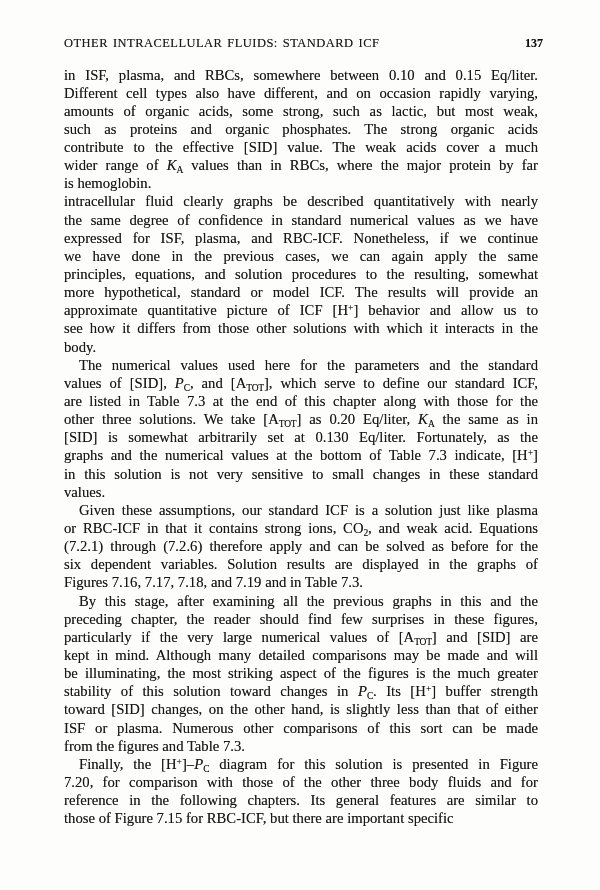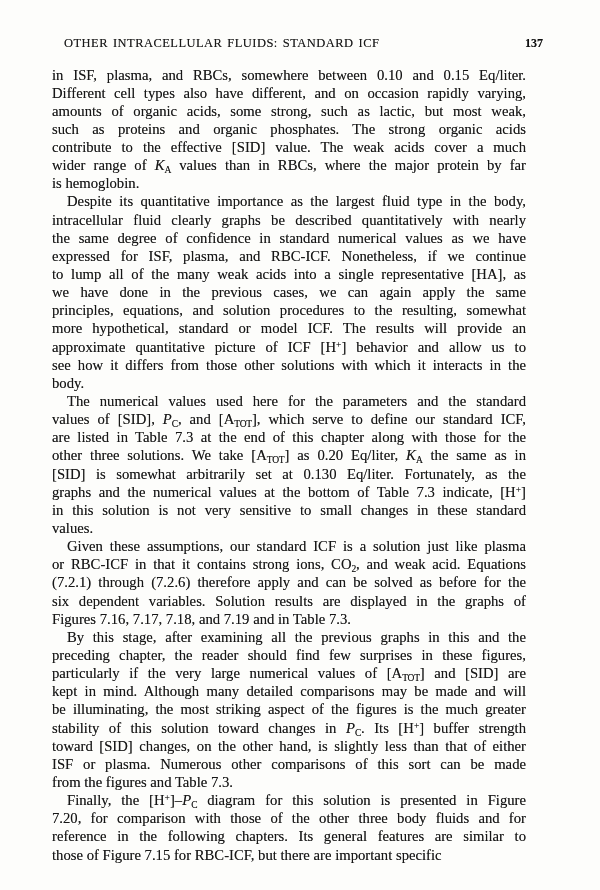--- a/index.html
+++ b/index.html
@@ -34,21 +34,21 @@
   }
   .page-number {
     font-size: 12px;
     font-weight: bold;
     color: #111;
     text-shadow: 0 0 0.4px rgba(20,20,20,0.5);
   }
   .body-text {
     position: absolute;
     top: 65.5px;
-    left: 52px;
+    left: 64px;
     width: 474px;
     font-size: 14.7px;
     line-height: 18.15px;
     color: #171717;
     text-shadow: 0 0 0.45px rgba(25,25,25,0.55);
   }
   .line {
     text-align: justify;
     text-align-last: justify;
     height: 18.15px;
@@ -85,25 +85,23 @@
     <span class="page-number">137</span>
   </div>
   <div class="body-text">
       <div class="line">in ISF, plasma, and RBCs, somewhere between 0.10 and 0.15 Eq/liter.</div>
       <div class="line">Different cell types also have different, and on occasion rapidly varying,</div>
       <div class="line">amounts of organic acids, some strong, such as lactic, but most weak,</div>
       <div class="line">such as proteins and organic phosphates. The strong organic acids</div>
       <div class="line">contribute to the effective [SID] value. The weak acids cover a much</div>
       <div class="line">wider range of <i>K</i><sub>A</sub> values than in RBCs, where the major protein by far</div>
       <div class="line last">is hemoglobin.</div>
-      <div class="line indent">Despite its quantitative importance as the largest fluid type in the body,</div>
       <div class="line">intracellular fluid clearly graphs be described quantitatively with nearly</div>
       <div class="line">the same degree of confidence in standard numerical values as we have</div>
       <div class="line">expressed for ISF, plasma, and RBC-ICF. Nonetheless, if we continue</div>
-      <div class="line">to lump all of the many weak acids into a single representative [HA], as</div>
       <div class="line">we have done in the previous cases, we can again apply the same</div>
       <div class="line">principles, equations, and solution procedures to the resulting, somewhat</div>
       <div class="line">more hypothetical, standard or model ICF. The results will provide an</div>
       <div class="line">approximate quantitative picture of ICF [H<sup>+</sup>] behavior and allow us to</div>
       <div class="line">see how it differs from those other solutions with which it interacts in the</div>
       <div class="line last">body.</div>
       <div class="line indent">The numerical values used here for the parameters and the standard</div>
       <div class="line">values of [SID], <i>P</i><sub>C</sub>, and [A<sub>TOT</sub>], which serve to define our standard ICF,</div>
       <div class="line">are listed in Table 7.3 at the end of this chapter along with those for the</div>
       <div class="line">other three solutions. We take [A<sub>TOT</sub>] as 0.20 Eq/liter, <i>K</i><sub>A</sub> the same as in</div>

